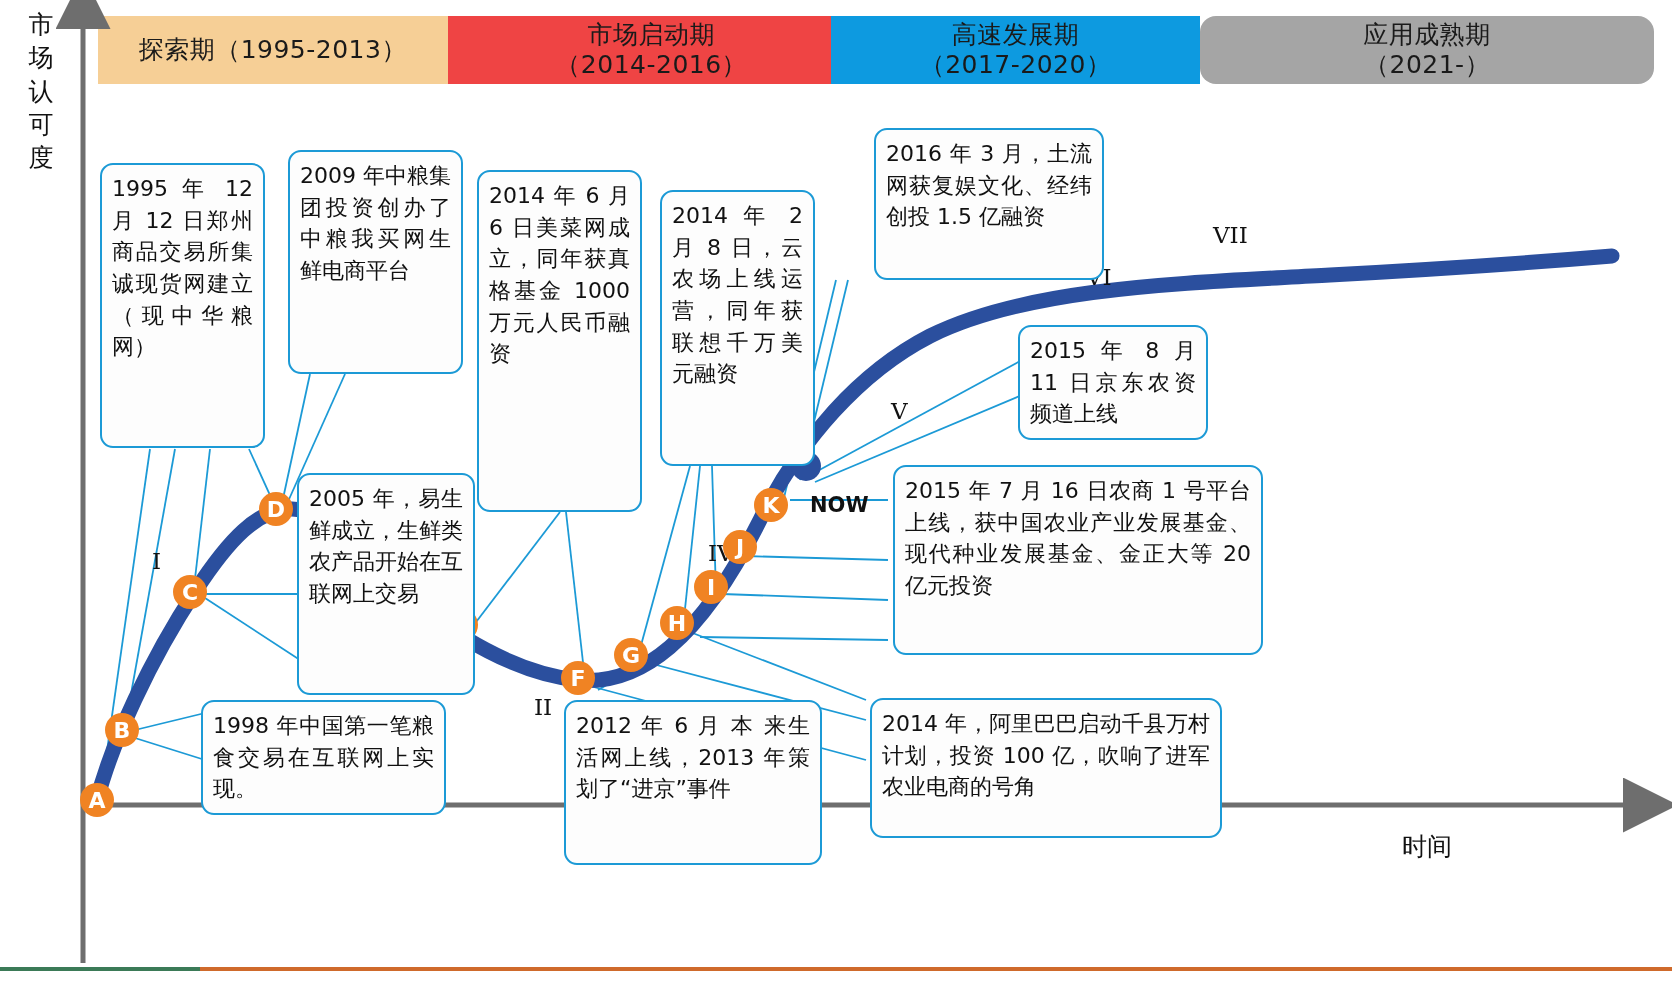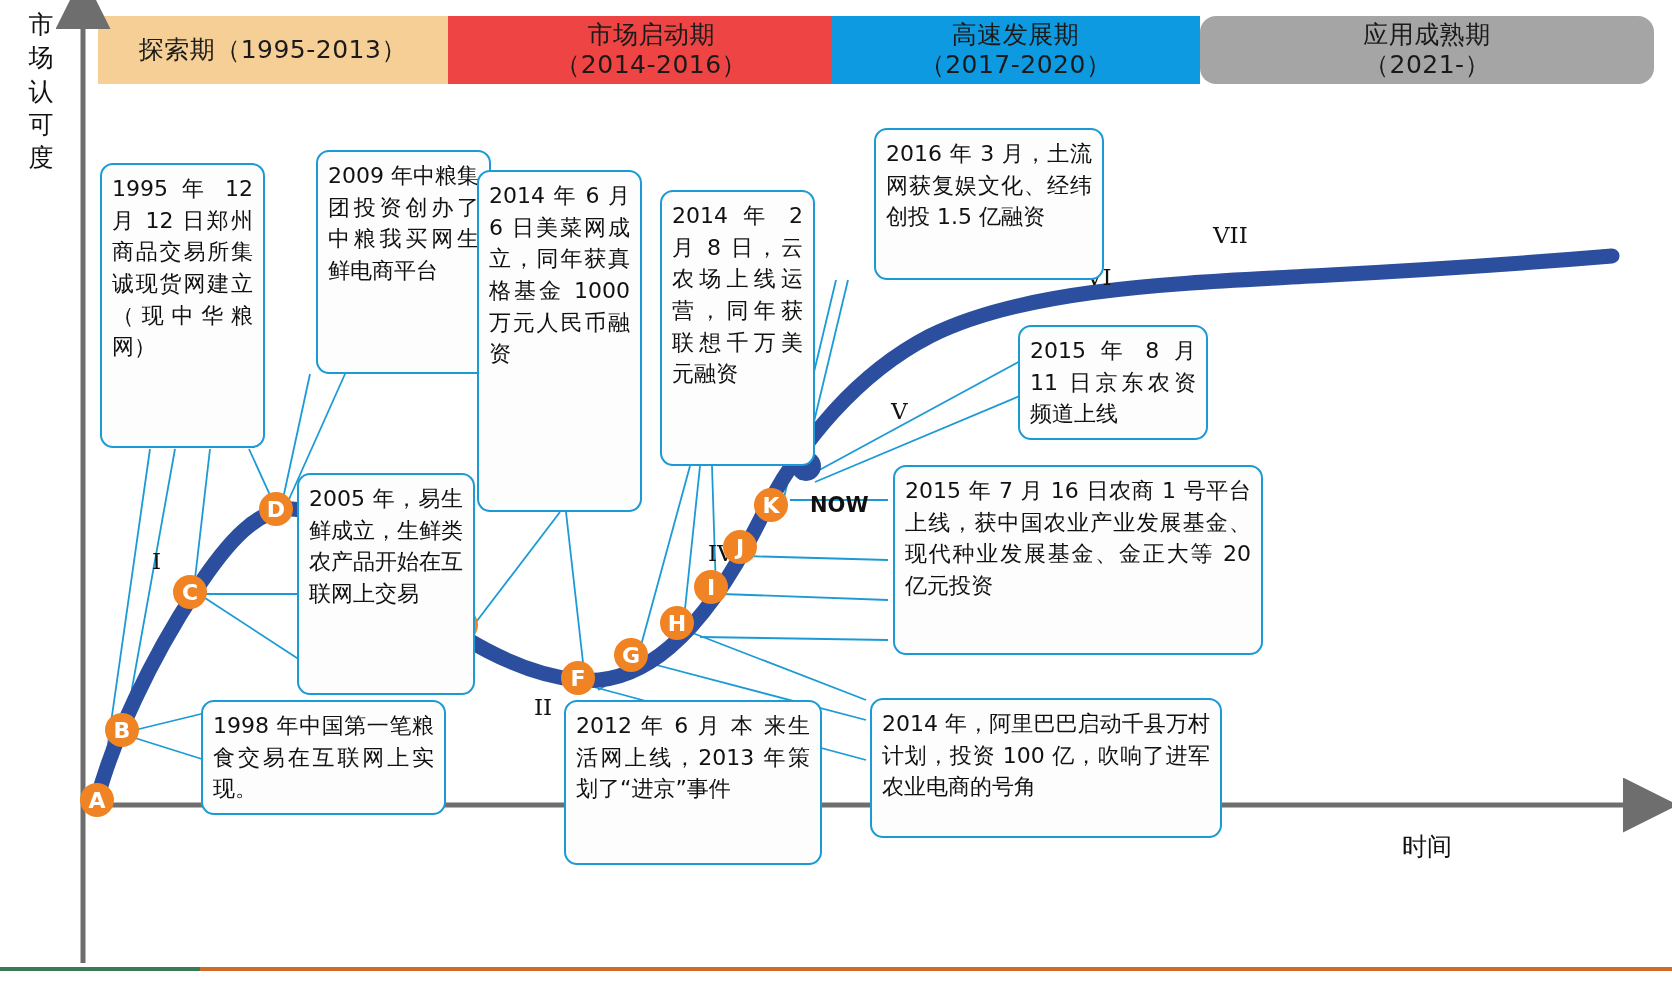--- a/index.html
+++ b/index.html
@@ -159,21 +159,21 @@
   <div class="node" style="left:444px;top:608px;">E</div>
   <div class="node" style="left:561px;top:661px;">F</div>
   <div class="node" style="left:614px;top:638px;">G</div>
   <div class="node" style="left:660px;top:606px;">H</div>
   <div class="node" style="left:694px;top:570px;">I</div>
   <div class="node" style="left:723px;top:530px;">J</div>
   <div class="node" style="left:754px;top:488px;">K</div>
 
   <div class="box" style="left:100px;top:163px;width:165px;height:285px;">1995 年 12 月 12 日郑州商品交易所集诚现货网建立（现中华粮网）</div>
 
-  <div class="box" style="left:288px;top:150px;width:175px;height:224px;margin-left:28px;">2009 年中粮集团投资创办了中粮我买网生鲜电商平台</div>
+  <div class="box" style="left:288px;top:150px;width:175px;height:224px;">2009 年中粮集团投资创办了中粮我买网生鲜电商平台</div>
 
   <div class="box" style="left:477px;top:170px;width:165px;height:342px;">2014 年 6 月 6 日美菜网成立，同年获真格基金 1000 万元人民币融资</div>
 
   <div class="box" style="left:660px;top:190px;width:155px;height:276px;">2014 年 2 月 8 日，云农场上线运营，同年获联想千万美元融资</div>
 
   <div class="box" style="left:828px;top:128px;width:230px;height:152px;margin-left:46px;">2016 年 3 月，土流网获复娱文化、经纬创投 1.5 亿融资</div>
 
   <div class="box" style="left:1018px;top:325px;width:190px;height:115px;">2015 年 8 月 11 日京东农资频道上线</div>
 
   <div class="box" style="left:297px;top:473px;width:178px;height:222px;">2005 年，易生鲜成立，生鲜类农产品开始在互联网上交易</div>

